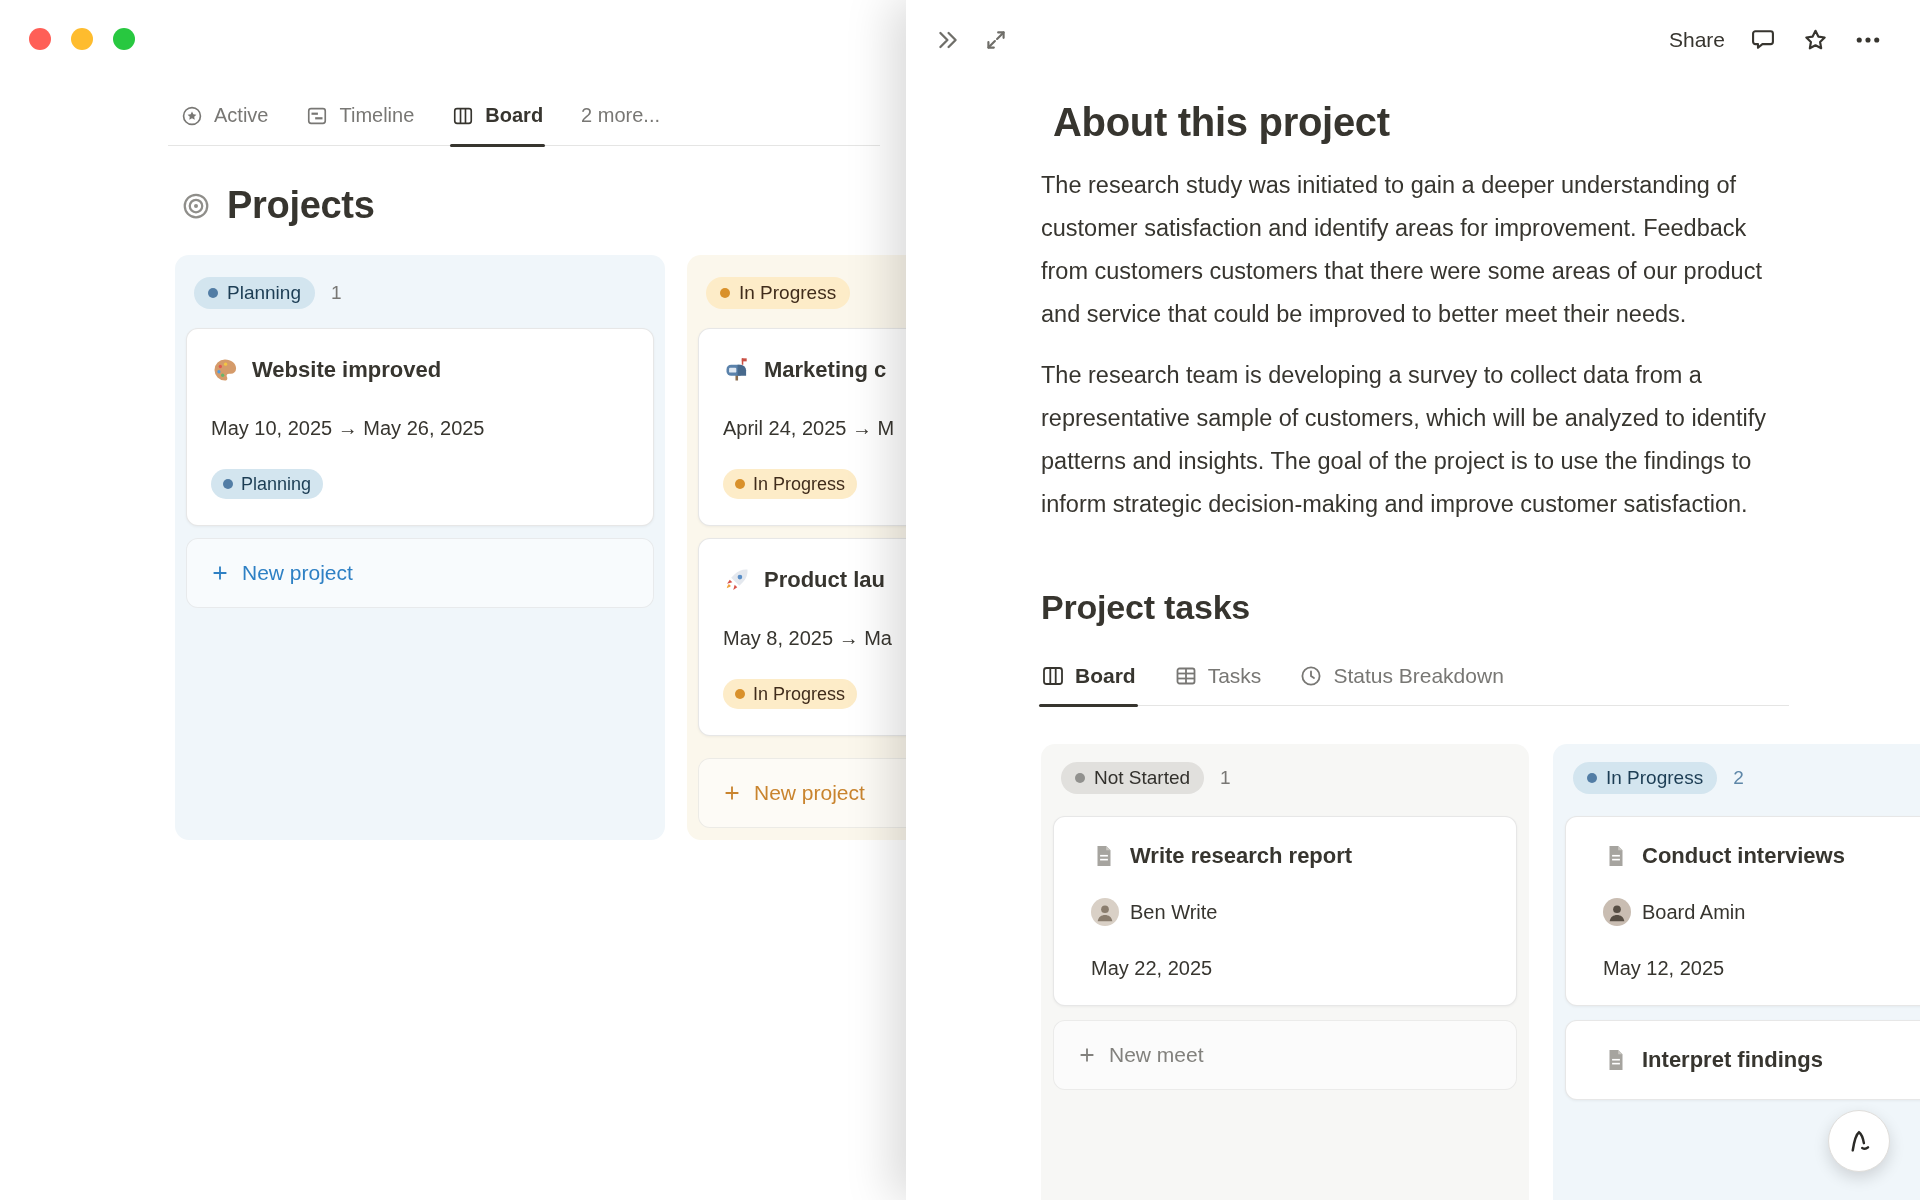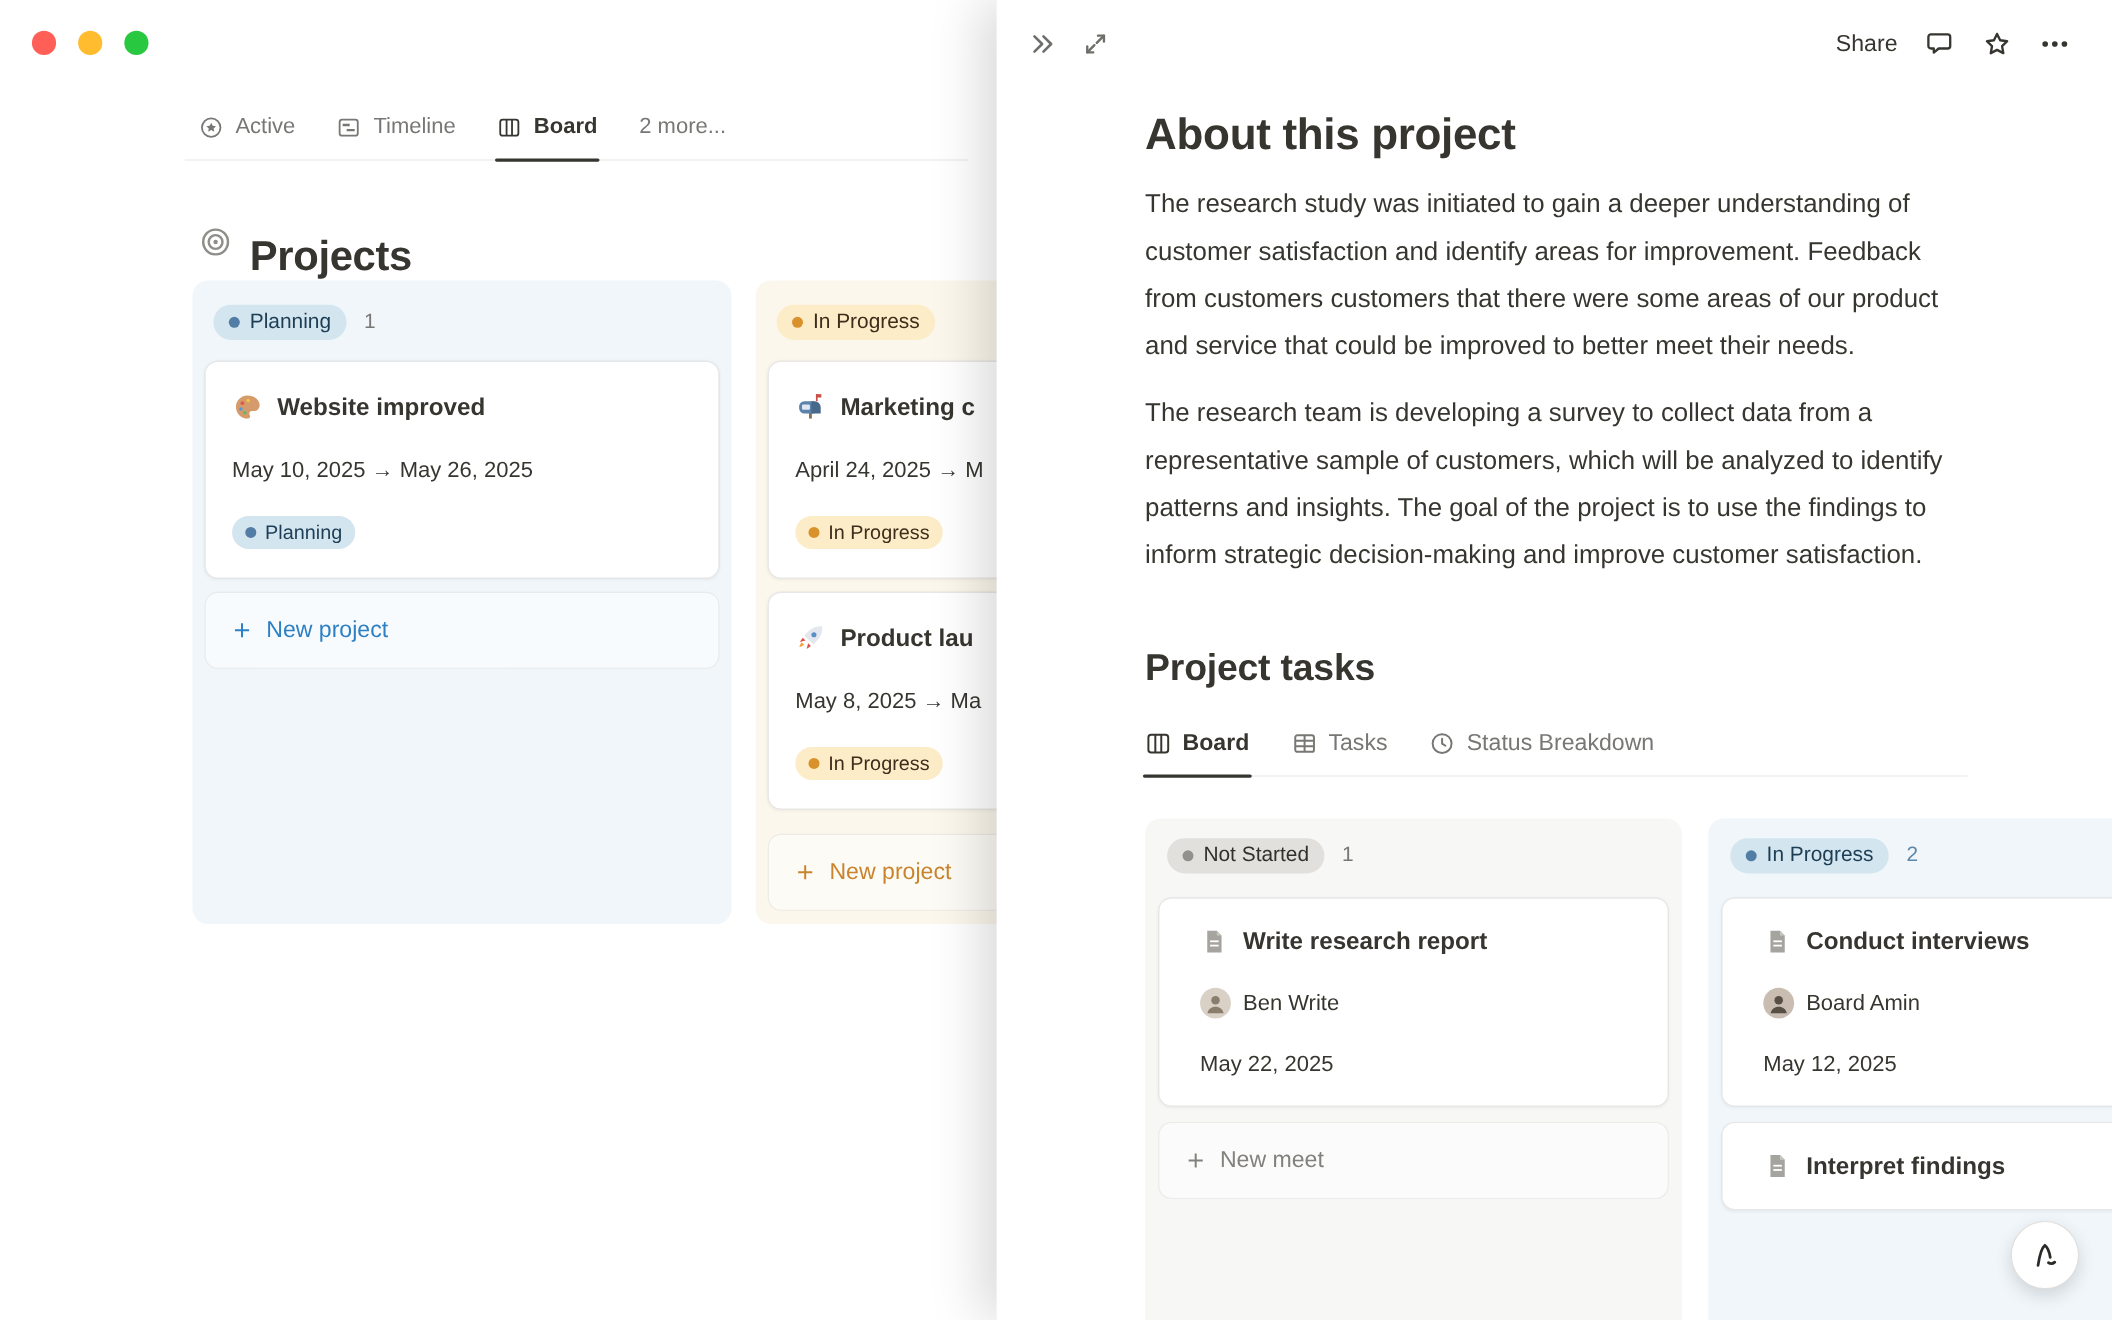--- a/index.html
+++ b/index.html
@@ -27,21 +27,21 @@
     position:absolute; left:168px; top:86px; width:712px; height:60px;
     display:flex; align-items:center; gap:38px; padding-left:13px;
     border-bottom:1px solid rgba(55,53,47,0.13);
   }
   .vtab { height:100%; display:flex; align-items:center; gap:11px; color:#787774; font-size:20px; position:relative; }
   .vtab.selected { color:#37352f; font-weight:600; }
   .vtab.selected::after { content:""; position:absolute; left:-2px; right:-2px; bottom:-2px; height:3px; background:#37352f; border-radius:3px; }
   .vtab .ic { color:inherit; }
 
   .page-title { position:absolute; left:181px; top:184px; display:flex; align-items:center; gap:16px; }
-  .page-title .ttl { font-size:38px; font-weight:700; letter-spacing:-0.3px; color:#37352f;margin-top:28px; }
+  .page-title .ttl { font-size:38px; font-weight:700; letter-spacing:-0.3px; color:#37352f; }
 
   .kanban { position:absolute; left:175px; top:255px; display:flex; gap:22px; }
   .kcol { width:490px; border-radius:14px; padding:12px 11px; }
   .kcol.blue { background:#f0f6fa; }
   .kcol.cream { background:#fbf7ec; }
   .kcol-header { display:flex; align-items:center; gap:16px; margin:10px 8px 19px; }
 
   .status-pill { display:inline-flex; align-items:center; gap:9px; height:32px; padding:0 14px; border-radius:16px; font-size:19px; font-weight:500; white-space:nowrap; }
   .status-pill.small { height:30px; font-size:18px; padding:0 12px; gap:8px; }
   .pill-dot { width:10px; height:10px; border-radius:50%; flex:none; }
@@ -71,21 +71,21 @@
   .peek {
     position:absolute; left:906px; top:0; width:1014px; height:1200px;
     background:#fff; box-shadow:-14px 0 44px rgba(0,0,0,0.15); overflow:hidden; z-index:10;
   }
   .peek-toolbar { position:absolute; top:0; left:0; right:0; height:80px; display:flex; align-items:center; padding:0 38px 0 28px; }
   .tb-left { display:flex; align-items:center; gap:21px; color:#6f6e69; }
   .tb-right { margin-left:auto; display:flex; align-items:center; gap:24px; color:#37352f; }
   .share-btn { font-size:21px; font-weight:500; color:#37352f; }
 
   .peek-body { position:absolute; top:80px; left:0; right:0; bottom:0; padding-left:135px; }
-  .peek-body h1 { margin:18px 0 0; font-size:40px; line-height:48px; font-weight:700; letter-spacing:-0.3px; }
+  .peek-body h1 { margin:18px 12px 0; font-size:40px; line-height:48px; font-weight:700; letter-spacing:-0.3px; }
   .prose { width:742px; }
   .prose p { margin:18px 0 0; font-size:23.5px; line-height:43px; color:#37352f; }
   .peek-body h2 { margin:60px 0 0; font-size:34px; line-height:42px; font-weight:700; letter-spacing:-0.2px; }
 
   .ptabs {
     display:flex; align-items:center; gap:38px; margin-top:36px; width:748px;
     padding-bottom:17px; border-bottom:1px solid rgba(55,53,47,0.13); position:relative;
   }
   .ptab { display:flex; align-items:center; gap:10px; color:#787774; font-size:21px; position:relative; }
   .ptab.selected { color:#37352f; font-weight:600; }

